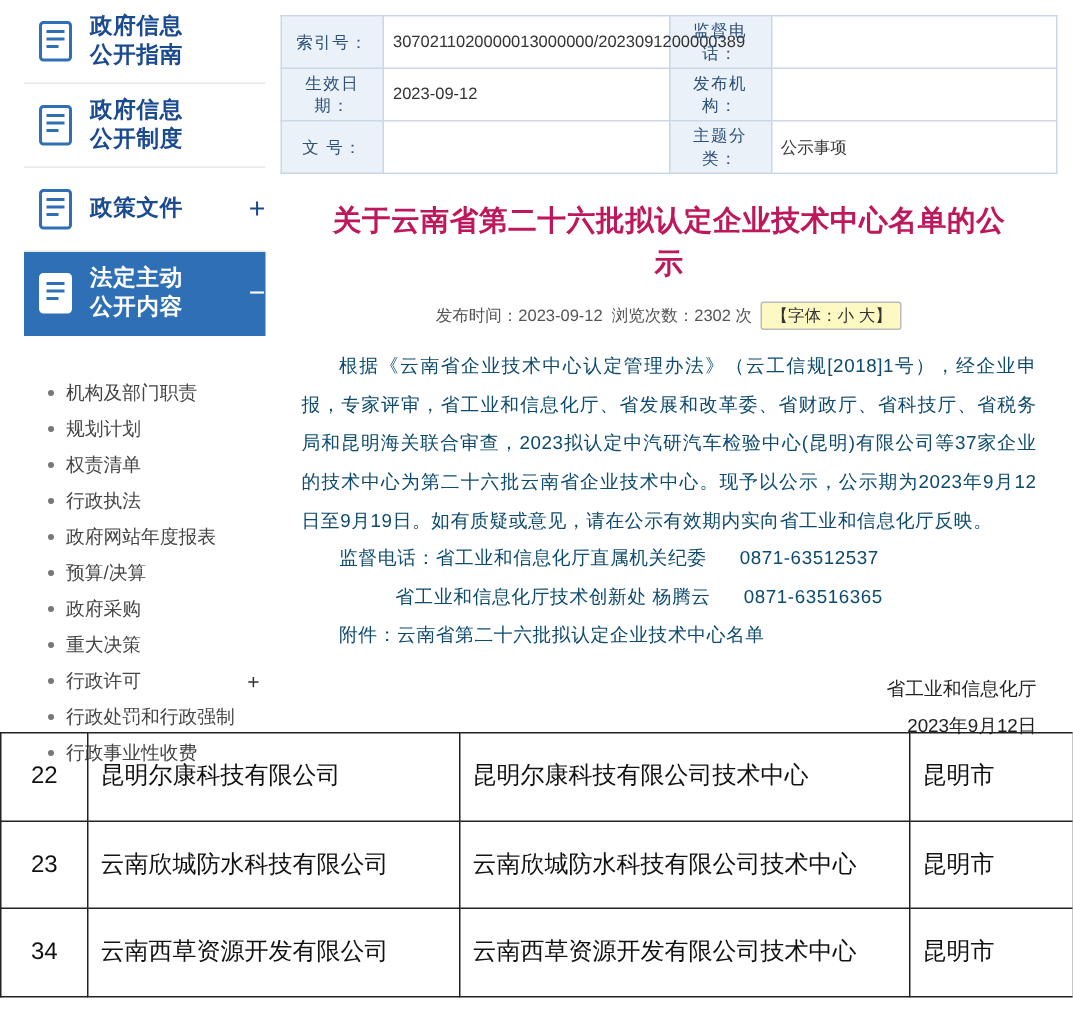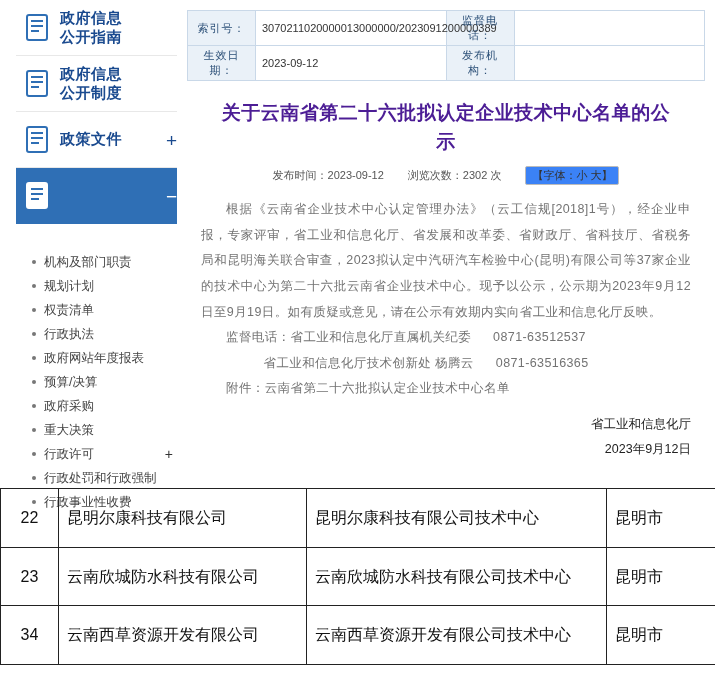--- a/index.html
+++ b/index.html
@@ -128,44 +128,44 @@
     text-align: left;
     color: #333;
   }
   table.meta td.v.center { text-align: center; }
 
   .title {
     margin: 18px 26px 10px 26px;
     text-align: center;
     font-size: 19px;
     font-weight: bold;
-    color: #4c1d95;
+    color: #be185d;
     line-height: 1.5;
     letter-spacing: 0.5px;
   }
   .subline {
     display: flex;
     justify-content: center;
     align-items: center;
-    gap: 24px;
+    gap: 6px;
     font-size: 11px;
     color: #555;
     margin-bottom: 12px;
   }
   .subline .fs-box {
     border: 1px solid #bbb;
     border-radius: 2px;
     padding: 1px 6px;
     color: #333;
-    background: #3b82f6;
+    background: #fef9c3;
   }
 
   .body-text {
     font-size: 12.5px;
-    color: #737373;
+    color: #0c4a6e;
     line-height: 2.05;
     text-align: justify;
     padding: 0 14px;
     letter-spacing: 0.4px;
   }
   .body-text p { margin: 0; }
   .indent { text-indent: 2em; }
   .phone-line { padding-left: 2em; }
   .phone-line .gap { display: inline-block; width: 22px; }
   .sign {
@@ -252,20 +252,22 @@
 
     <div class="side-card active">
       <span class="doc-icon">
         <svg width="26" height="30" viewBox="0 0 26 30">
           <rect x="1" y="2" width="20" height="25" rx="2" fill="#ffffff" stroke="#ffffff" stroke-width="2"></rect>
           <rect x="5" y="7" width="12" height="2" fill="#2f6fb5"></rect>
           <rect x="5" y="12" width="12" height="2" fill="#2f6fb5"></rect>
           <rect x="5" y="17" width="8" height="2" fill="#2f6fb5"></rect>
         </svg>
       </span>
+      <span class="label" style="white-space:pre-line">法定主动
+公开内容</span>
       <span class="minus">−</span>
     </div>
 
     <ul class="submenu">
       <li><span>机构及部门职责</span></li>
       <li><span>规划计划</span></li>
       <li><span>权责清单</span></li>
       <li><span>行政执法</span></li>
       <li><span>政府网站年度报表</span></li>
       <li><span>预算/决算</span></li>
@@ -288,20 +290,26 @@
         <td class="k">索引号：</td>
         <td class="v center">3070211020000013000000/2023091200000389</td>
         <td class="k">监督电话：</td>
         <td class="v"></td>
       </tr>
       <tr>
         <td class="k">生效日期：</td>
         <td class="v">2023-09-12</td>
         <td class="k">发布机构：</td>
         <td class="v"></td>
+      </tr>
+      <tr>
+        <td class="k">文  号：</td>
+        <td class="v"></td>
+        <td class="k">主题分类：</td>
+        <td class="v">公示事项</td>
       </tr>
     </tbody>
       </table>
 
     <div class="title">关于云南省第二十六批拟认定企业技术中心名单的公示</div>
 
     <div class="subline">
       <span>
         <span>发布时间：</span><span>2023-09-12</span>
       </span>

